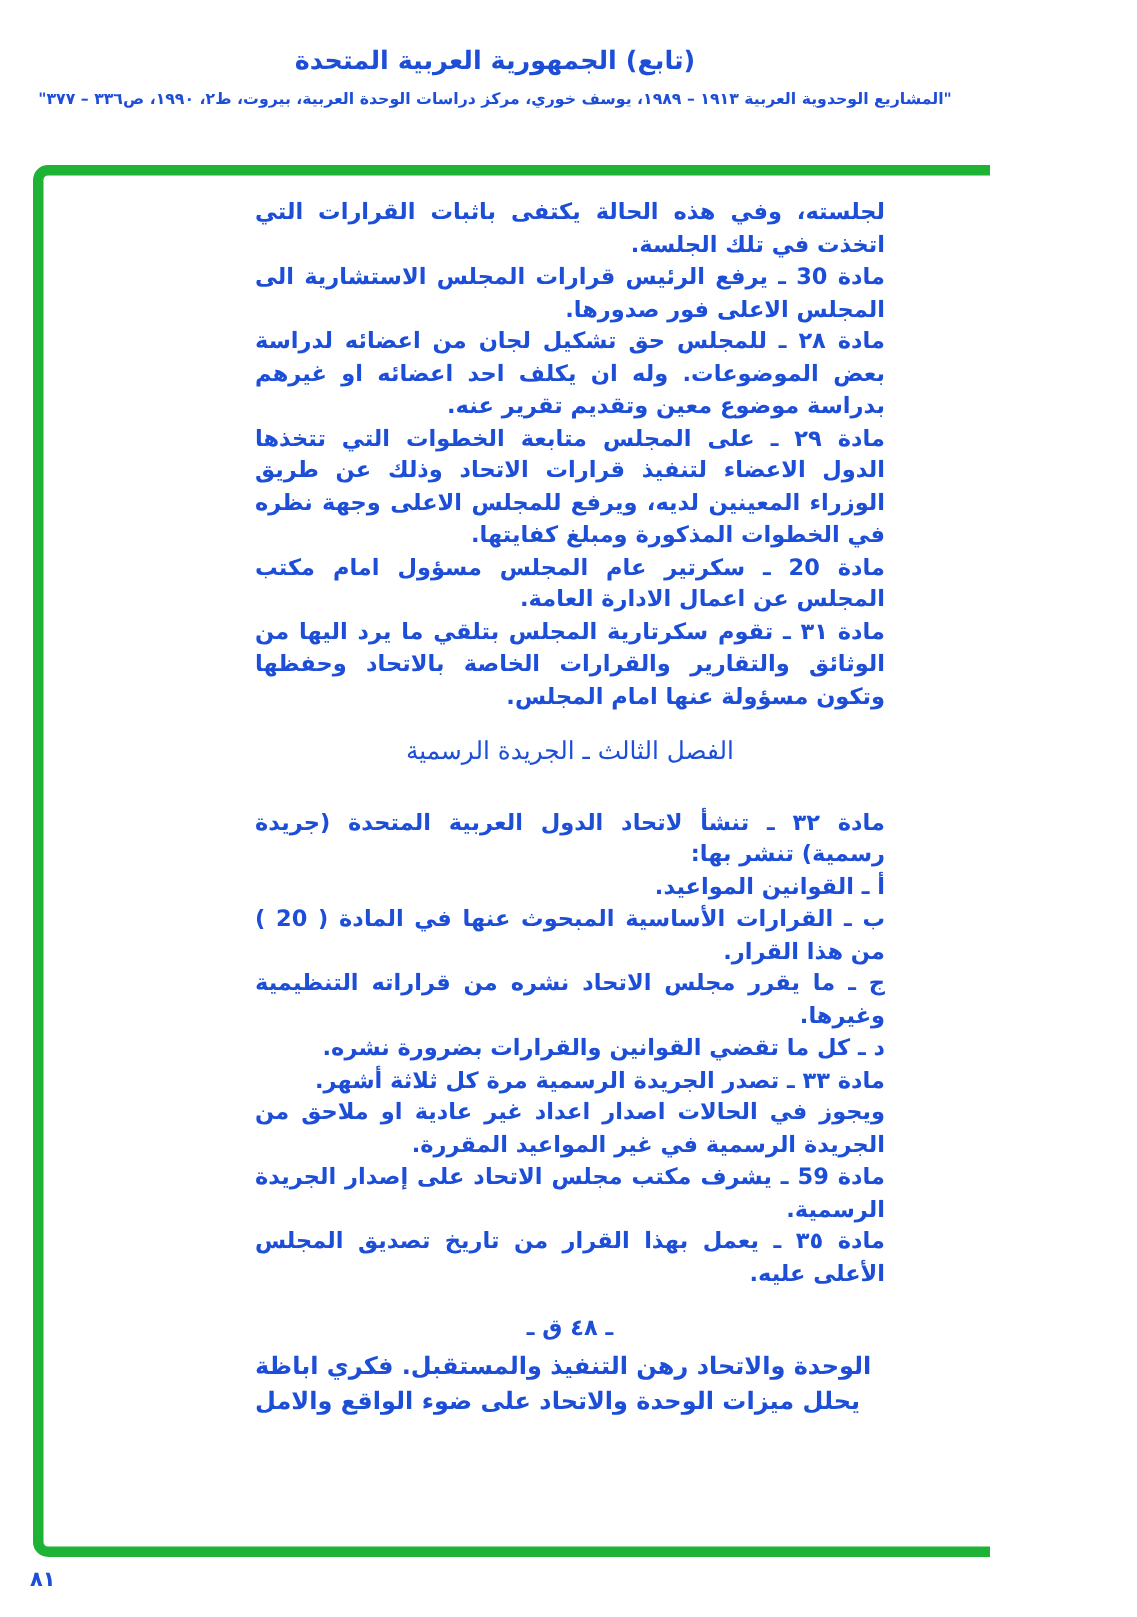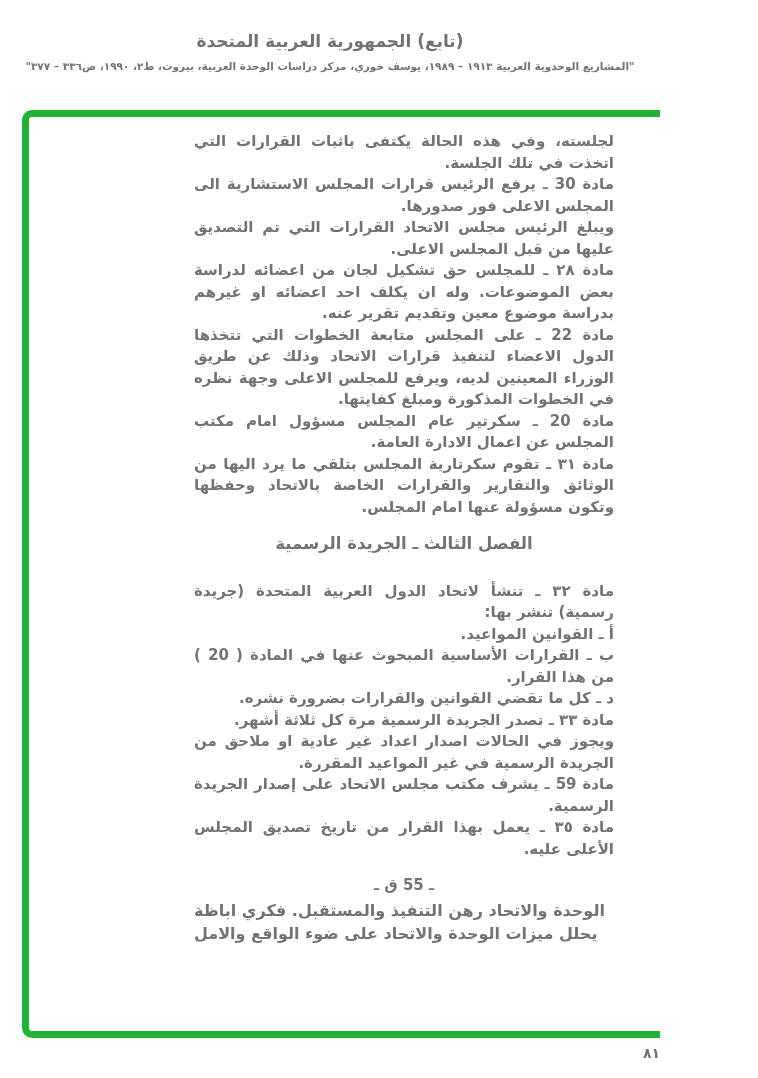--- a/index.html
+++ b/index.html
@@ -2,21 +2,21 @@
 <html lang="ar"><head>
 <meta charset="utf-8">
 <style>
   html, body { margin: 0; padding: 0; background: #ffffff; }
   .page {
     position: relative;
     width: 660px;
     height: 1078px;
     background: #ffffff;
     font-family: "DejaVu Sans", "Liberation Sans", sans-serif;
-    color: #737373;
+    color: #1d4ed8;
     overflow: hidden;
   }
   .header {
     position: absolute;
     top: 0; left: 0; right: 0;
     direction: rtl;
     text-align: center;
   }
   .header-title {
     margin-top: 31px;
@@ -44,83 +44,83 @@
   .text-col {
     position: absolute;
     left: 170px;
     top: 131px;
     width: 420px;
     direction: rtl;
     font-size: 15px;
     line-height: 21.5px;
     font-weight: bold;
     text-align: justify;
-    margin-left: 24px;
   }
   .para { margin: 0; }
   .chapter-heading {
     text-align: center;
     font-size: 16.5px;
-    font-weight: bold;
+    font-weight: normal;
     margin: 15px 0 26px 0;
   }
   .entry-number {
     text-align: center;
     font-size: 15px;
     font-weight: bold;
     margin-top: 15px;
   }
   .entry-title {
     text-align: left;
     font-size: 16px;
     line-height: 23px;
     font-weight: bold;
     margin-top: 2px;
   }
   .page-number {
     position: absolute;
     left: 0; right: 0;
     top: 1045px;
-    text-align: right;
+    text-align: left;
     font-size: 14px;
     font-weight: bold;
     direction: rtl;
+    padding-left: 20px;
   }
 </style>
 </head>
 <body>
 
 <div class="page">
 
   <div class="header">
     <div class="header-title">(تابع) الجمهورية العربية المتحدة</div>
     <div class="header-citation">"المشاريع الوحدوية العربية ١٩١٣ – ١٩٨٩، يوسف خوري، مركز دراسات الوحدة العربية، بيروت، ط٢، ١٩٩٠، ص٣٣٦ – ٣٧٧"</div>
   </div>
 
   <div class="frame"></div>
 
   <div class="text-col">
     <p class="para">لجلسته، وفي هذه الحالة يكتفى باثبات القرارات التي اتخذت في تلك الجلسة.</p>
     <p class="para">مادة 30 ـ يرفع الرئيس قرارات المجلس الاستشارية الى المجلس الاعلى فور صدورها.</p>
-    <p class="para">ويبلغ الرئيس مجلس الاتحاد القرارات التي تم التصديق عليها من قبل المجلس الاعلى.</p>
     <p class="para">مادة ٢٨ ـ للمجلس حق تشكيل لجان من اعضائه لدراسة بعض الموضوعات. وله ان يكلف احد اعضائه او غيرهم بدراسة موضوع معين وتقديم تقرير عنه.</p>
-    <p class="para">مادة 22 ـ على المجلس متابعة الخطوات التي تتخذها الدول الاعضاء لتنفيذ قرارات الاتحاد وذلك عن طريق الوزراء المعينين لديه، ويرفع للمجلس الاعلى وجهة نظره في الخطوات المذكورة ومبلغ كفايتها.</p>
+    <p class="para">مادة ٢٩ ـ على المجلس متابعة الخطوات التي تتخذها الدول الاعضاء لتنفيذ قرارات الاتحاد وذلك عن طريق الوزراء المعينين لديه، ويرفع للمجلس الاعلى وجهة نظره في الخطوات المذكورة ومبلغ كفايتها.</p>
     <p class="para">مادة 20 ـ سكرتير عام المجلس مسؤول امام مكتب المجلس عن اعمال الادارة العامة.</p>
     <p class="para">مادة ٣١ ـ تقوم سكرتارية المجلس بتلقي ما يرد اليها من الوثائق والتقارير والقرارات الخاصة بالاتحاد وحفظها وتكون مسؤولة عنها امام المجلس.</p>
 
     <div class="chapter-heading">الفصل الثالث ـ الجريدة الرسمية</div>
 
     <p class="para">مادة ٣٢ ـ تنشأ لاتحاد الدول العربية المتحدة (جريدة رسمية) تنشر بها:</p>
     <p class="para">أ ـ القوانين المواعيد.</p>
     <p class="para">ب ـ القرارات الأساسية المبحوث عنها في المادة ( 20 ) من هذا القرار.</p>
+    <p class="para">ج ـ ما يقرر مجلس الاتحاد نشره من قراراته التنظيمية وغيرها.</p>
     <p class="para">د ـ كل ما تقضي القوانين والقرارات بضرورة نشره.</p>
     <p class="para">مادة ٣٣ ـ تصدر الجريدة الرسمية مرة كل ثلاثة أشهر.</p>
     <p class="para">ويجوز في الحالات اصدار اعداد غير عادية او ملاحق من الجريدة الرسمية في غير المواعيد المقررة.</p>
     <p class="para">مادة 59 ـ يشرف مكتب مجلس الاتحاد على إصدار الجريدة الرسمية.</p>
     <p class="para">مادة ٣٥ ـ يعمل بهذا القرار من تاريخ تصديق المجلس الأعلى عليه.</p>
 
-    <div class="entry-number">ـ 55 ق ـ</div>
+    <div class="entry-number">ـ ٤٨ ق ـ</div>
     <div class="entry-title">الوحدة والاتحاد رهن التنفيذ والمستقبل. فكري اباظة يحلل ميزات الوحدة والاتحاد على ضوء الواقع والامل</div>
   </div>
 
   <div class="page-number">٨١</div>
 
 </div>
 
 </body></html>

